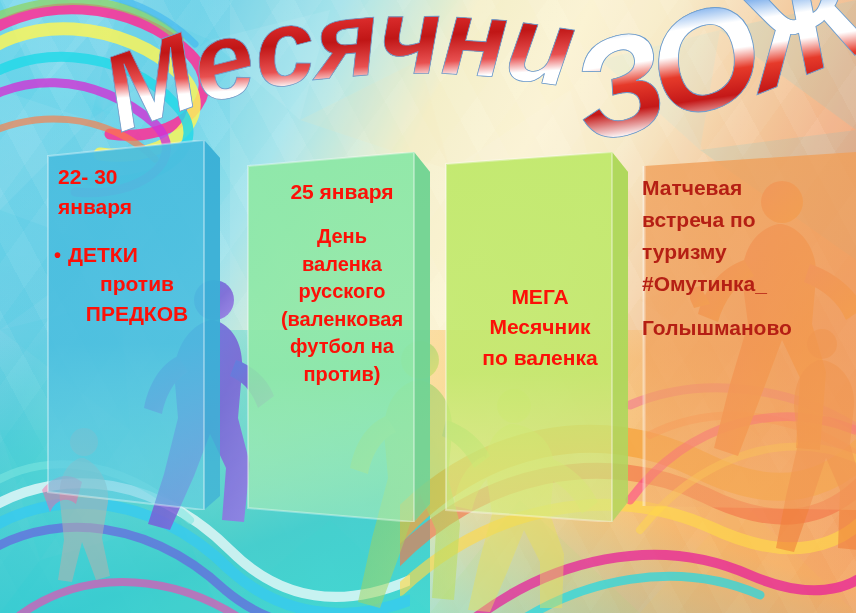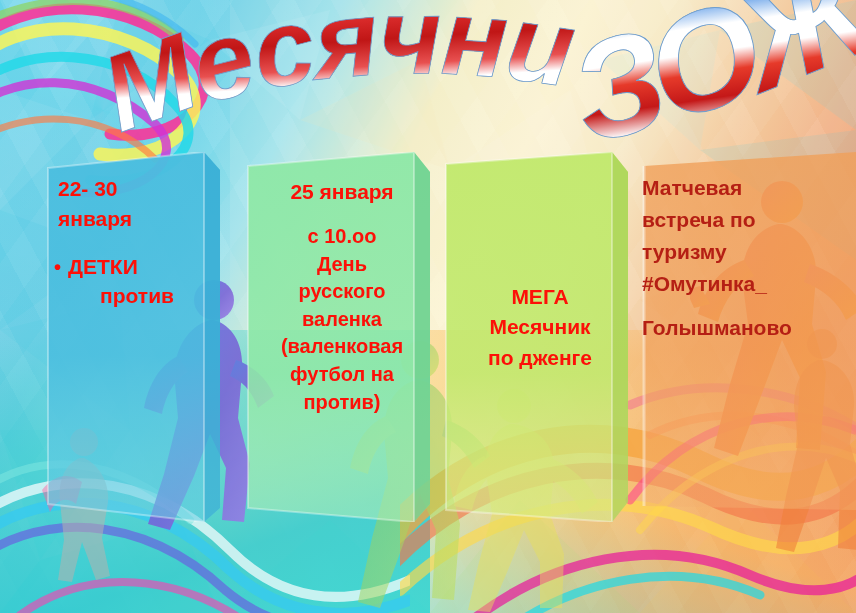--- a/index.html
+++ b/index.html
@@ -71,21 +71,21 @@
     position:absolute;inset:0;
   }
   .panel .txt{
     position:relative;z-index:3;
     color:#fd1008;
     font-weight:bold;
     text-align:center;
     width:100%;
   }
 
-  #panel1{left:44px;top:152px;width:186px;height:370px;}
+  #panel1{left:44px;top:140px;width:186px;height:370px;}
   #panel1 .txt{padding:22px 8px 0 8px;font-size:21px;line-height:1.42;}
   #panel1 .ln-left{text-align:left;padding-left:14px;}
   #panel1 .bullet-block{margin-top:18px;}
   #panel1 .bullet-line{display:flex;align-items:baseline;justify-content:flex-start;padding-left:10px;}
   #panel1 .bullet-dot{font-size:20px;margin-right:7px;line-height:1;}
 
   #panel2{left:244px;top:152px;width:196px;height:370px;}
   #panel2 .txt{padding:26px 6px 0 6px;font-size:20px;line-height:1.38;}
   #panel2 .head{font-size:21px;margin-bottom:16px;}
 
@@ -267,43 +267,43 @@
     </svg>
     <div class="txt">
       <div class="ln-left">22- 30</div>
       <div class="ln-left">января</div>
       <div class="bullet-block">
         <div class="bullet-line">
           <span class="bullet-dot">•</span>
           <span>ДЕТКИ</span>
         </div>
         <div>против</div>
+        <div>ПРЕДКОВ</div>
       </div>
     </div>
   </div>
 
   <div class="panel" id="panel2">
     <svg class="shape" width="196" height="370" viewBox="0 0 196 370" preserveAspectRatio="none">
       <defs>
         <linearGradient id="p2g" x1="0" y1="0" x2="0" y2="1">
           <stop offset="0%" stop-color="#8fe8a8" stop-opacity=".97"></stop>
           <stop offset="60%" stop-color="#8fe8a8" stop-opacity=".90"></stop>
           <stop offset="100%" stop-color="#aeeeb8" stop-opacity=".58"></stop>
         </linearGradient>
       </defs>
       <polygon points="4,14 170,0 186,20 186,352 170,370 4,356" fill="url(#p2g)"></polygon>
       <polygon points="170,0 186,20 186,352 170,370" fill="#5fc483" opacity=".55"></polygon>
       <polygon points="4,14 170,0 170,370 4,356" fill="none" stroke="#ffffff" stroke-opacity=".35" stroke-width="2"></polygon>
     </svg>
     <div class="txt">
       <div class="head">25  января</div>
-      <div>с 10.оо</div>
       <div>День</div>
+      <div>валенка</div>
       <div>русского</div>
-      <div>валенка</div>
       <div>(валенковая</div>
       <div>футбол на</div>
       <div>против)</div>
     </div>
   </div>
 
   <div class="panel" id="panel3">
     <svg class="shape" width="196" height="370" viewBox="0 0 196 370" preserveAspectRatio="none">
       <defs>
         <linearGradient id="p3g" x1="0" y1="0" x2="0" y2="1">
@@ -312,21 +312,21 @@
           <stop offset="100%" stop-color="#d2ef8c" stop-opacity=".55"></stop>
         </linearGradient>
       </defs>
       <polygon points="4,12 170,0 186,20 186,350 170,370 4,358" fill="url(#p3g)"></polygon>
       <polygon points="170,0 186,20 186,350 170,370" fill="#a0ca4c" opacity=".55"></polygon>
       <polygon points="4,12 170,0 170,370 4,358" fill="none" stroke="#ffffff" stroke-opacity=".35" stroke-width="2"></polygon>
     </svg>
     <div class="txt">
       <div>МЕГА</div>
       <div>Месячник</div>
-      <div>по дженге</div>
+      <div>по валенка</div>
     </div>
   </div>
 
   <div class="panel" id="panel4">
     <svg class="shape" width="216" height="372" viewBox="0 0 216 372" preserveAspectRatio="none">
       <defs>
         <linearGradient id="p4g" x1="0" y1="0" x2="0" y2="1">
           <stop offset="0%" stop-color="#f0a05a" stop-opacity=".80"></stop>
           <stop offset="55%" stop-color="#f0a05a" stop-opacity=".68"></stop>
           <stop offset="100%" stop-color="#f3b070" stop-opacity=".42"></stop>

